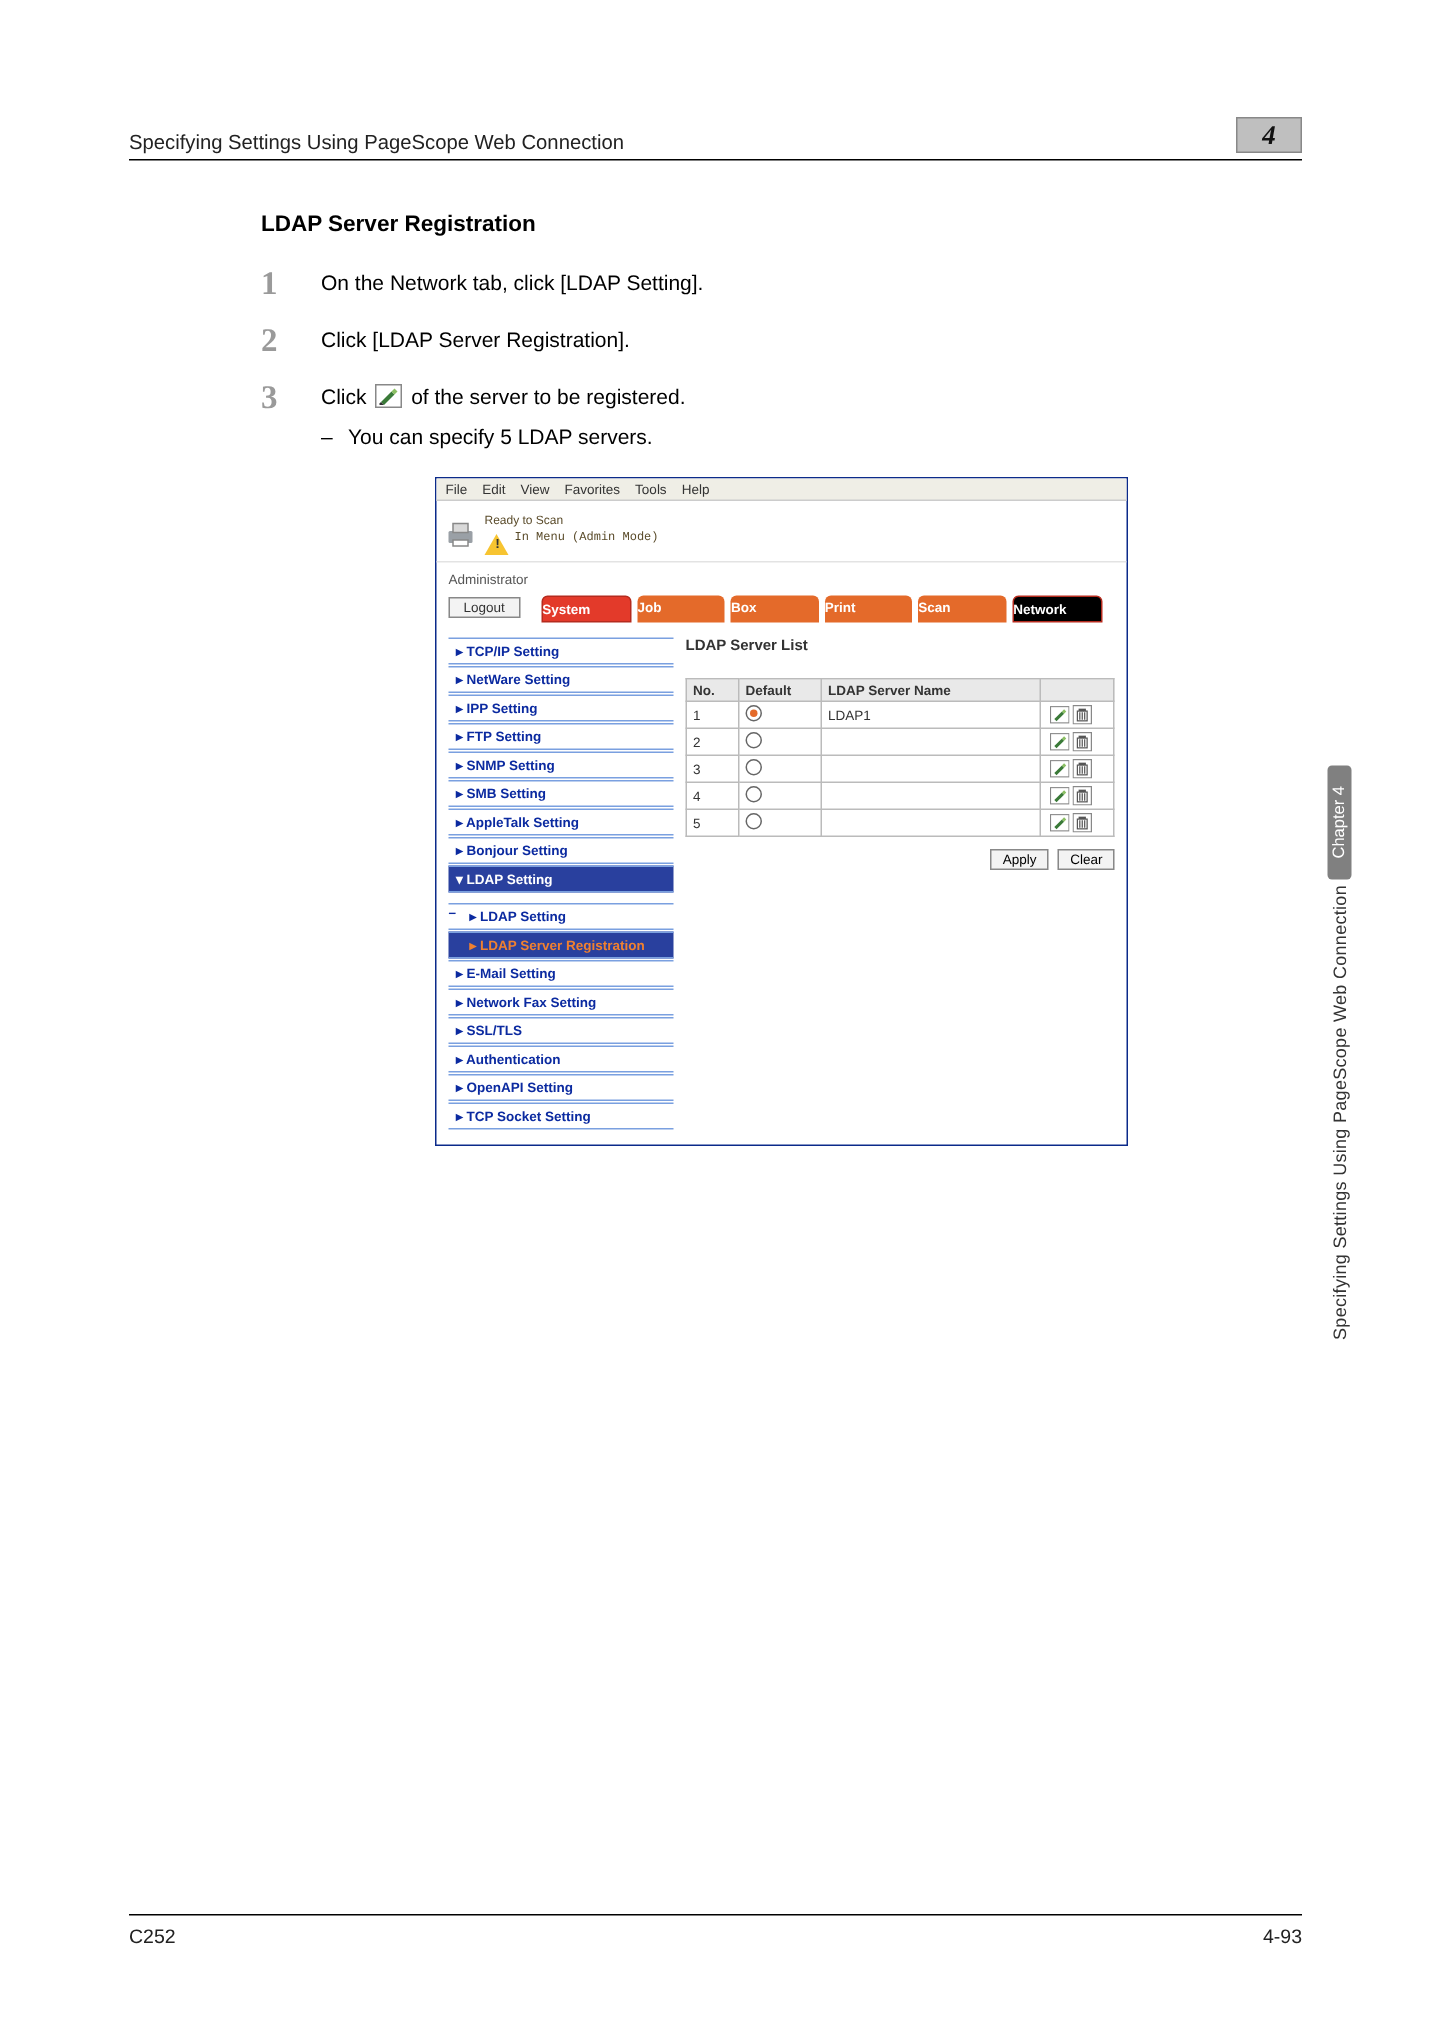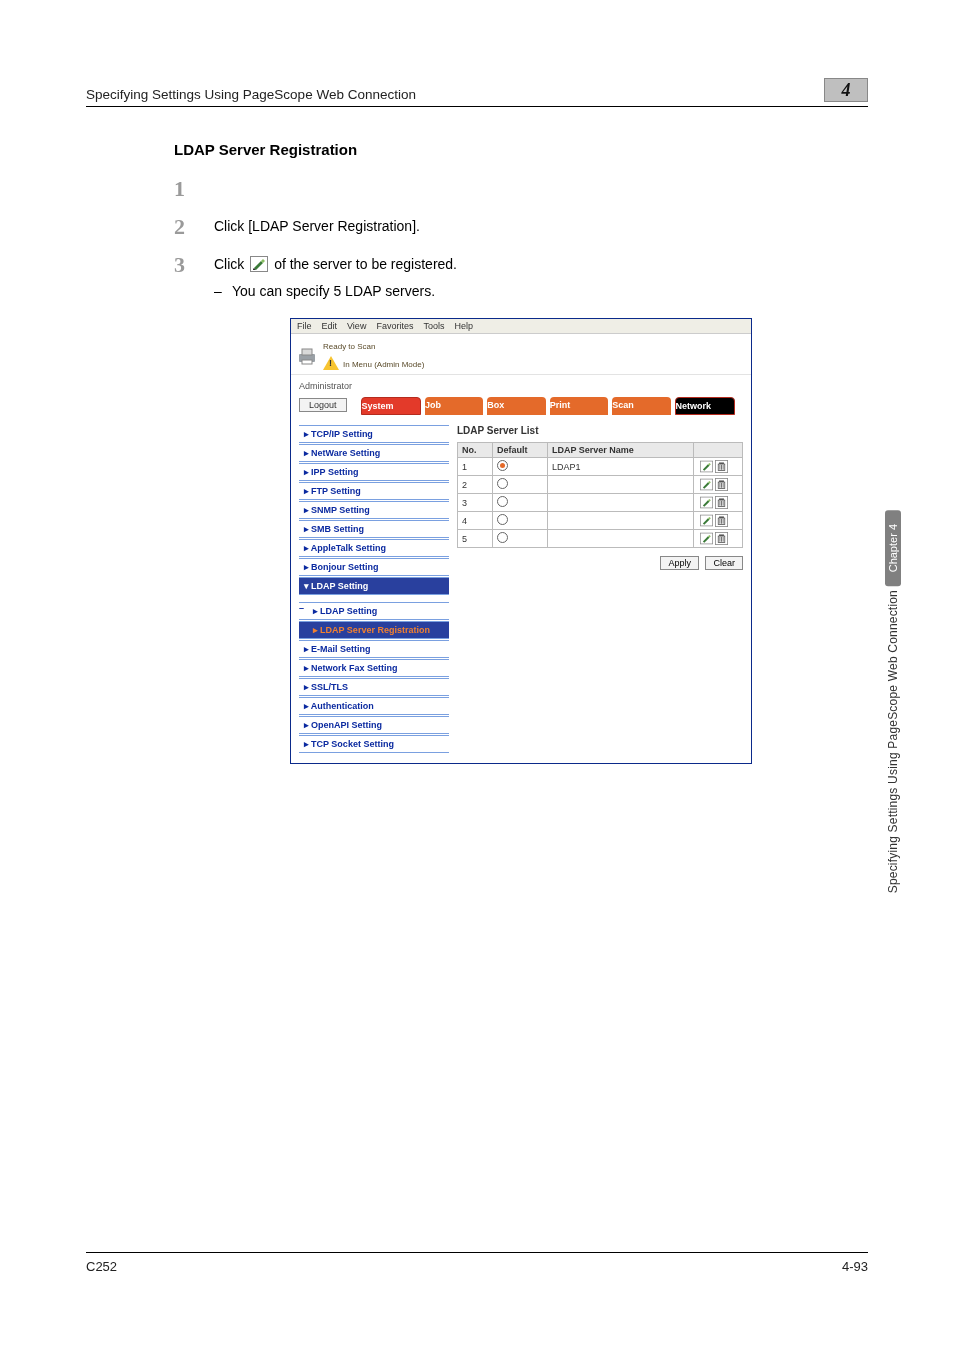--- a/index.html
+++ b/index.html
@@ -213,21 +213,21 @@
     color: #f08030;
     font-weight: bold;
   }
   .main {
     flex:1;
     font-size: 9px;
   }
   .main-title {
     font-weight: bold;
     font-size: 10px;
-    margin-bottom: 6px;
+    margin-bottom: 16px;
     color:#333;
   }
   table.ldap {
     width: 100%;
     border-collapse: collapse;
   }
   table.ldap th, table.ldap td {
     border: 1px solid #bbb;
     padding: 2px 4px;
     font-size: 9px;
@@ -279,21 +279,21 @@
   .side-text {
     margin-top: 4px;
     writing-mode: vertical-rl;
     transform: rotate(180deg);
     font-size: 12px;
     color: #333;
     letter-spacing: 0.2px;
   }
   .footer {
     position: absolute;
-    bottom: 76px;
+    bottom: 52px;
     left: 86px;
     right: 86px;
     border-top: 1px solid #000;
     padding-top: 6px;
     display: flex;
     justify-content: space-between;
     font-size: 13px;
     color: #222;
     text-align: right;
   }
@@ -306,20 +306,21 @@
   <div class="header-rule">
     <div class="header-title">Specifying Settings Using PageScope Web Connection</div>
     <div class="section-chip">4</div>
   </div>
 
   <div class="content">
     <div class="h3">LDAP Server Registration</div>
 
     <div class="step">
       <div class="step-num">1</div>
+      <div class="step-body">On the Network tab, click [LDAP Setting].</div>
     </div>
 
     <div class="step">
       <div class="step-num">2</div>
       <div class="step-body">Click [LDAP Server Registration].</div>
     </div>
 
     <div class="step">
       <div class="step-num">3</div>
       <div class="step-body">
@@ -351,21 +352,21 @@
           <svg viewBox="0 0 20 20">
               <rect x="2" y="8" width="16" height="8" rx="1" fill="#9aa0a6"></rect>
               <rect x="5" y="3" width="10" height="6" fill="#d9d9d9" stroke="#888"></rect>
               <rect x="5" y="14" width="10" height="4" fill="#fff" stroke="#888"></rect>
             </svg>
         </div>
         <div style="display:flex;flex-direction:column;gap:2px;">
           <div style="display:flex;align-items:flex-end;gap:4px;">
             <span class="lines">Ready to Scan</span>
           </div>
-          <div style="display:flex;align-items:flex-end;gap:4px;">
+          <div style="display:flex;align-items:flex-start;gap:4px;font-family:Liberation Mono, monospace;">
             <span class="warn"></span>
             <span class="lines">In Menu (Admin Mode)</span>
           </div>
         </div>
       </div>
       <div class="admin-row">
         <div>Administrator</div>
         <div style="display:flex;align-items:center;margin-top:4px;">
           <span class="logout-btn">Logout</span>
           <div class="tabstrip" style="flex:1;">

